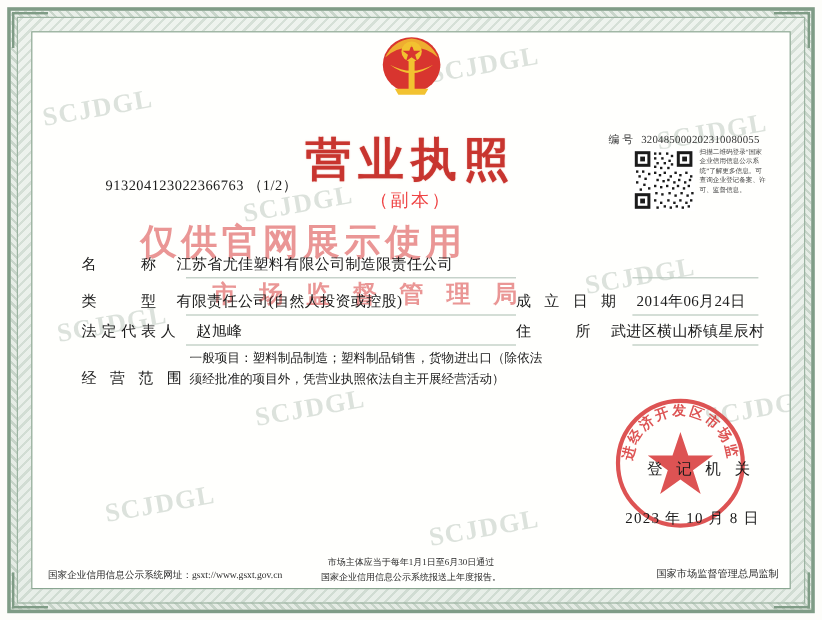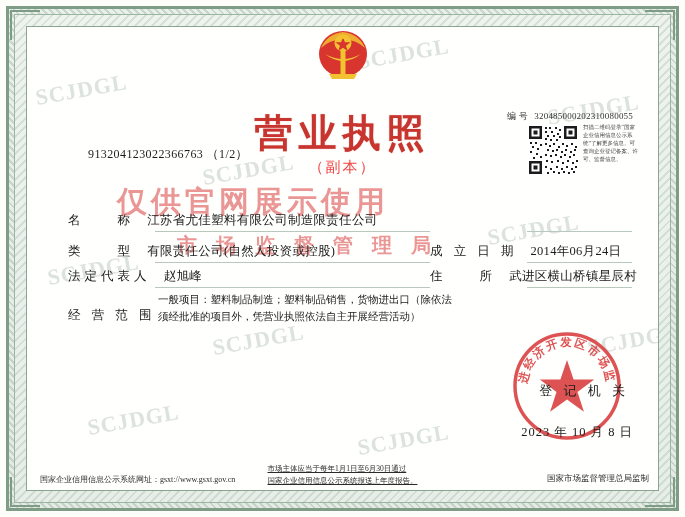--- a/index.html
+++ b/index.html
@@ -162,23 +162,22 @@
     width: 112px; height: 112px;
   }
 
   
   .footer-left {
     position: absolute; left: 40px; bottom: 32px;
     font-size: 8px; color: #2a2a2a; white-space: nowrap;
   }
   .footer-mid {
     position: absolute; left: 50%; bottom: 30px; transform: translateX(-50%);
-    text-align: left; font-size: 7.5px; line-height: 1.6; color: #2a2a2a;
-    white-space: nowrap;
-    text-decoration: underline;
+    text-align: center; font-size: 7.5px; line-height: 1.6; color: #2a2a2a;
+    white-space: nowrap;
   }
   .footer-right {
     position: absolute; right: 36px; bottom: 32px;
     font-size: 8.5px; color: #2a2a2a; white-space: nowrap;
   }
 </style>
 </head>
 <body>
 
 <div id="license">

